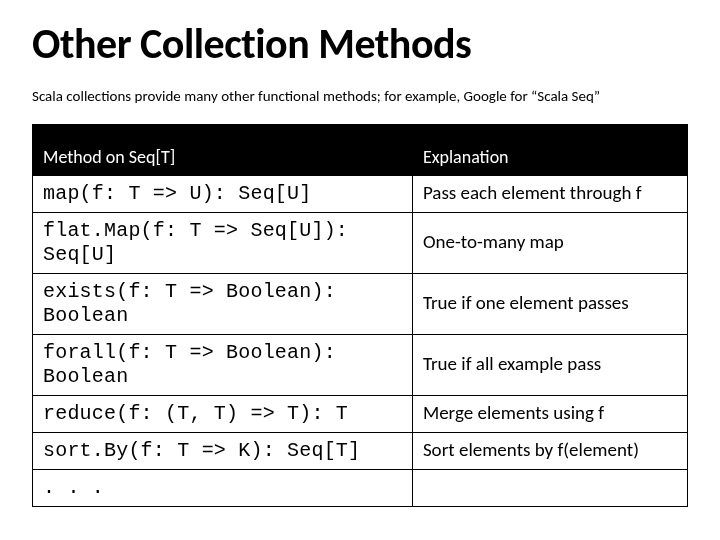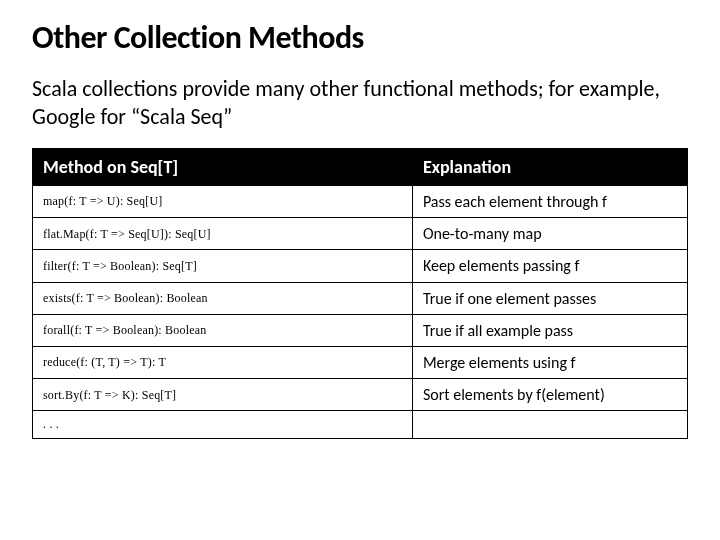--- a/index.html
+++ b/index.html
@@ -6,58 +6,58 @@
   body {
     margin: 0;
     width: 720px;
     height: 540px;
     background: #fff;
     font-family: Calibri, "Segoe UI", Arial, sans-serif;
     color: #000;
     padding: 18px 32px 20px 32px;
   }
   .title {
-    font-size: 32px;
+    font-size: 42px;
     font-weight: 700;
     margin: 0 0 18px 0;
     letter-spacing: -0.5px;
   }
   .intro {
-    font-size: 22px;
+    font-size: 15px;
     line-height: 1.25;
     margin: 0 0 18px 0;
     font-weight: 400;
   }
   table {
     width: 100%;
     border-collapse: collapse;
     table-layout: fixed;
   }
   col.c1 { width: 58%; }
   col.c2 { width: 42%; }
   th {
     background: #000;
     color: #fff;
     text-align: left;
     font-size: 18px;
-    font-weight: 700;
-    padding: 7px 10px 7px 10px;
+    font-weight: 400;
+    padding: 21px 10px 7px 10px;
     border: 1px solid #000;
   }
   td {
     border: 1px solid #000;
     padding: 6px 10px;
-    font-size: 16px;
+    font-size: 19px;
     vertical-align: middle;
     line-height: 1.2;
     font-family: Calibri, "Segoe UI", Arial, sans-serif;
   }
   td.code {
-    font-family: Liberation Serif, serif;
-    font-size: 12px;
+    font-family: Liberation Mono, monospace;
+    font-size: 20px;
     letter-spacing: 0.2px;
   }
 </style>
 </head>
 <body>
 
 <h1 class="title">Other Collection Methods</h1>
 <p class="intro">Scala collections provide many other functional methods; for example, Google for “Scala Seq”</p>
 
 <table>
@@ -74,24 +74,20 @@
   <tbody>
     <tr>
       <td class="code">map(f: T =&gt; U): Seq[U]</td>
       <td>Pass each element through f</td>
     </tr>
     <tr>
       <td class="code">flat.Map(f: T =&gt; Seq[U]): Seq[U]</td>
       <td>One-to-many map</td>
     </tr>
     <tr>
-      <td class="code">filter(f: T =&gt; Boolean): Seq[T]</td>
-      <td>Keep elements passing f</td>
-    </tr>
-    <tr>
       <td class="code">exists(f: T =&gt; Boolean): Boolean</td>
       <td>True if one element passes</td>
     </tr>
     <tr>
       <td class="code">forall(f: T =&gt; Boolean): Boolean</td>
       <td>True if all example pass</td>
     </tr>
     <tr>
       <td class="code">reduce(f: (T, T) =&gt; T): T</td>
       <td>Merge elements using f</td>

